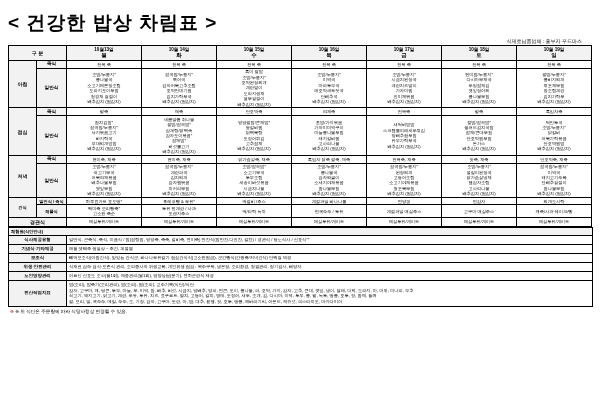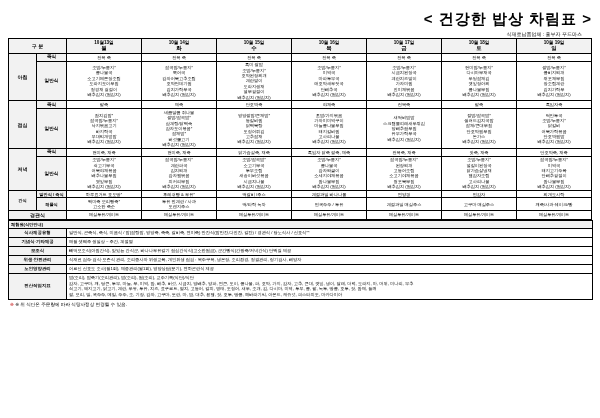--- a/index.html
+++ b/index.html
@@ -5,22 +5,22 @@
   html,body{margin:0;padding:0;}
   body{
     width:600px;height:418px;
     background:#ffffff;
     font-family:"Liberation Sans","DejaVu Sans",sans-serif;
     color:#000;
     overflow:hidden;
   }
   .page{width:600px;height:418px;position:relative;box-sizing:border-box;padding:6px 8px 4px 8px;}
   .title{
-    text-align:right;
-    font-size:15px;
+    text-align:left;
+    font-size:19px;
     font-weight:bold;
     letter-spacing:1px;
     margin:4px 0 2px 0;
   }
   .subhead{
     display:flex;justify-content:flex-end;align-items:flex-end;
     font-size:5px;
     padding-right:2px;
     margin-bottom:1px;
   }

